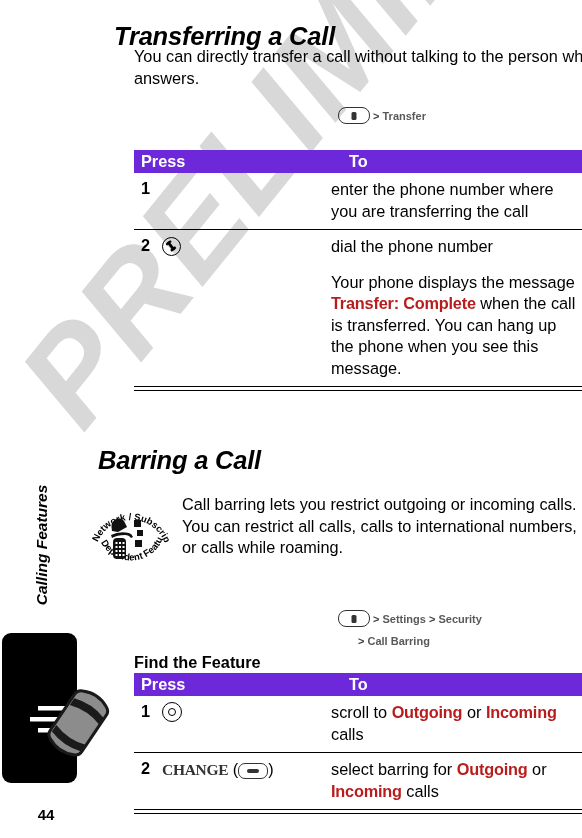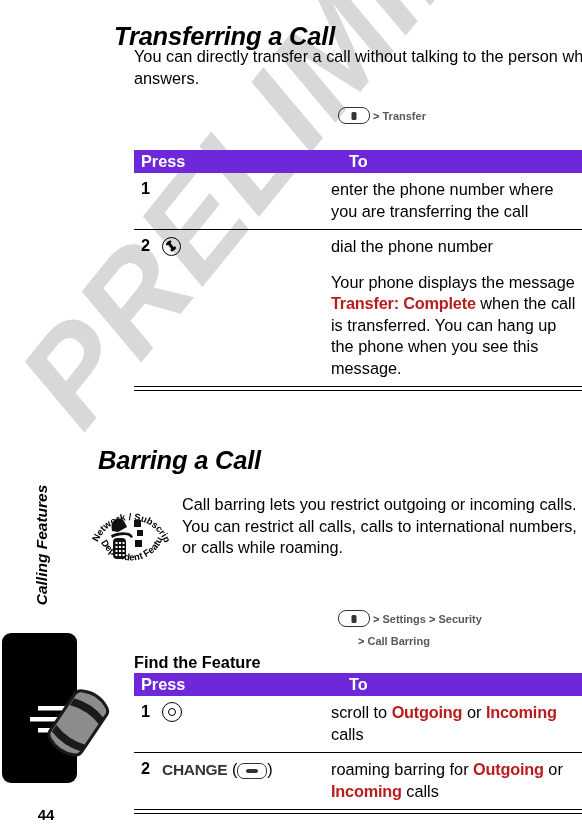--- a/index.html
+++ b/index.html
@@ -209,21 +209,21 @@
     height: 2.5px;
   }
 
   .disp {
     font-family: "Liberation Sans Narrow", "Liberation Sans", sans-serif;
     font-weight: bold;
     color: #b91c1c;
     letter-spacing: -0.2px;
   }
   .softkey-label {
-    font-family: Liberation Sans, sans-serif;
+    font-family: Liberation Serif, serif;
     font-weight: bold;
     color: #333333;
     font-size: 15.5px;
     letter-spacing: -0.3px;
   }
 
   
   .key-menu {
     display: inline-block;
     vertical-align: -4px;
@@ -441,20 +441,20 @@
       </div>
     </div>
 
     <div class="prow last">
       <span class="num">2</span>
       <div class="press-cell">
         <span class="softkey-label">CHANGE</span>
         <span>(</span><span class="key-soft"><i></i></span><span>)</span>
       </div>
       <div class="to-cell">
-        <p><span>roaming barring for </span><span class="disp">Outgoing</span><span> or </span><span class="disp">Incoming</span><span> calls</span></p>
+        <p><span>select barring for </span><span class="disp">Outgoing</span><span> or </span><span class="disp">Incoming</span><span> calls</span></p>
       </div>
     </div>
 
     <div class="bottom-rule"></div>
   </div>
 
 </div>
 
 </body></html>

